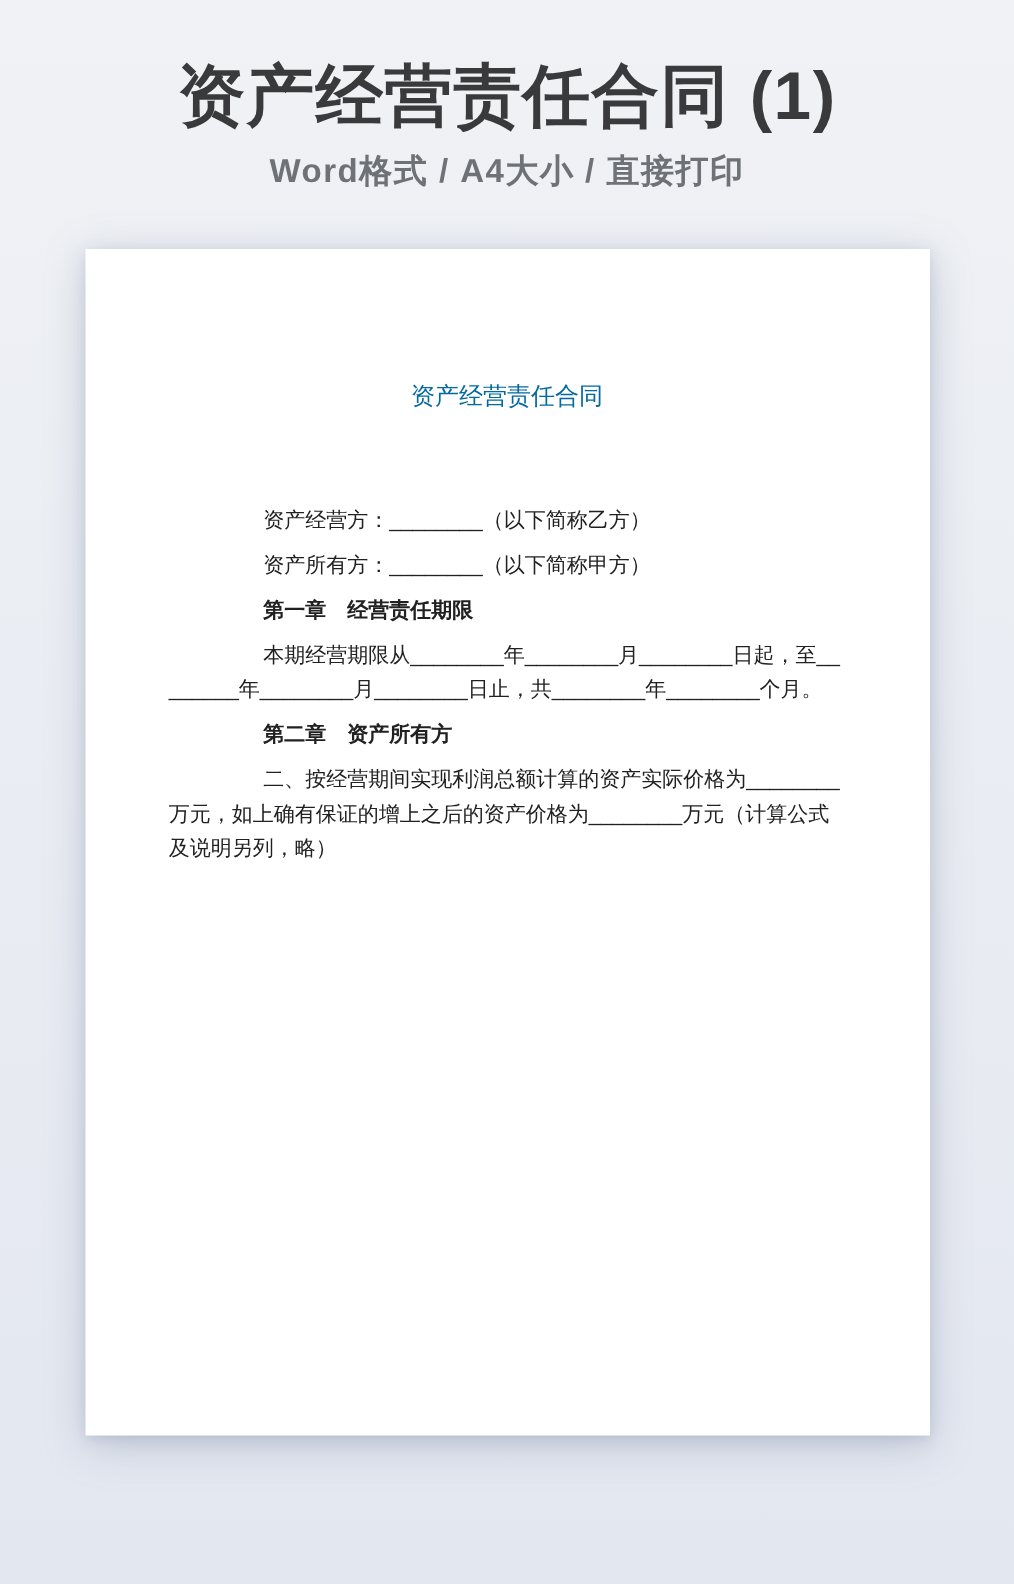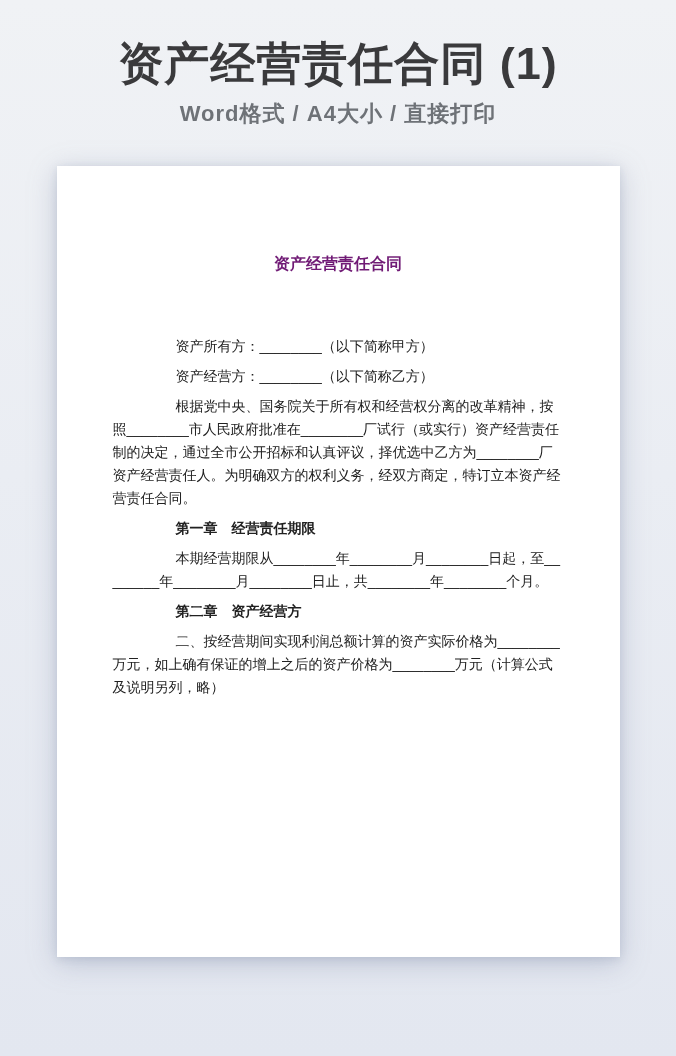--- a/index.html
+++ b/index.html
@@ -38,22 +38,22 @@
     margin: 37px auto 0 auto;
     background: #ffffff;
     box-shadow: 0 6px 26px rgba(125, 138, 165, 0.38), 0 2px 8px rgba(125, 138, 165, 0.22);
     box-sizing: border-box;
     padding: 88px 56px 40px 56px;
   }
   .doc-title {
     margin: 0 0 60px 0;
     text-align: center;
     font-size: 16px;
-    font-weight: 700;
-    color: #701a75;
+    font-weight: 400;
+    color: #0369a1;
   }
   .doc-body p {
     margin: 0 0 7px 0;
     font-size: 14px;
     line-height: 23px;
     color: #212121;
     text-indent: 63px;
     text-align: left;
     word-break: break-all;
   }
@@ -65,21 +65,20 @@
 <body>
 
 <div class="page-header">
   <h1 class="page-title">资产经营责任合同 (1)</h1>
   <div class="page-subtitle">Word格式 / A4大小 / 直接打印</div>
 </div>
 
 <div class="paper">
   <h2 class="doc-title">资产经营责任合同</h2>
   <div class="doc-body" id="doc-body">
+      <p class="body">资产经营方：________（以下简称乙方）</p>
       <p class="body">资产所有方：________（以下简称甲方）</p>
-      <p class="body">资产经营方：________（以下简称乙方）</p>
-      <p class="body">根据党中央、国务院关于所有权和经营权分离的改革精神，按照________市人民政府批准在________厂试行（或实行）资产经营责任制的决定，通过全市公开招标和认真评议，择优选中乙方为________厂资产经营责任人。为明确双方的权利义务，经双方商定，特订立本资产经营责任合同。</p>
       <p class="heading">第一章　经营责任期限</p>
       <p class="body">本期经营期限从________年________月________日起，至________年________月________日止，共________年________个月。</p>
-      <p class="heading">第二章　资产经营方</p>
+      <p class="heading">第二章　资产所有方</p>
       <p class="body">二、按经营期间实现利润总额计算的资产实际价格为________万元，如上确有保证的增上之后的资产价格为________万元（计算公式及说明另列，略）</p>
     </div>
 </div>
 
 </body></html>

